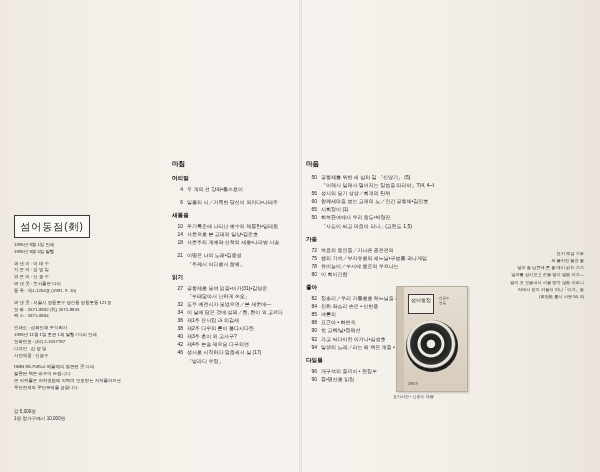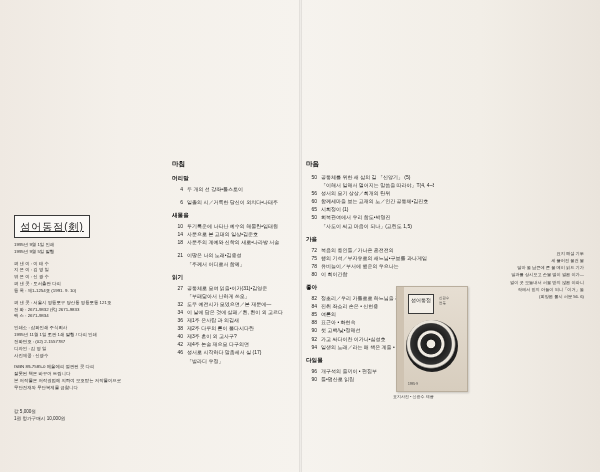--- a/index.html
+++ b/index.html
@@ -39,21 +39,20 @@
     left: 14px; top: 215px;
     width: 74px; height: 21px;
     border: 1px solid #3a3a3a;
     background: #fbf9f6;
     display: flex;
     align-items: center;
     justify-content: center;
     font-size: 10px;
     letter-spacing: 1px;
     color: #1a1a1a;
-    text-decoration: underline;
   }
   .colophon {
     position: absolute;
     left: 14px; top: 242px;
     width: 122px;
     font-size: 4.4px;
     line-height: 1.55;
     color: #2b2b2b;
   }
   .colophon .blk { margin-bottom: 5px; }

